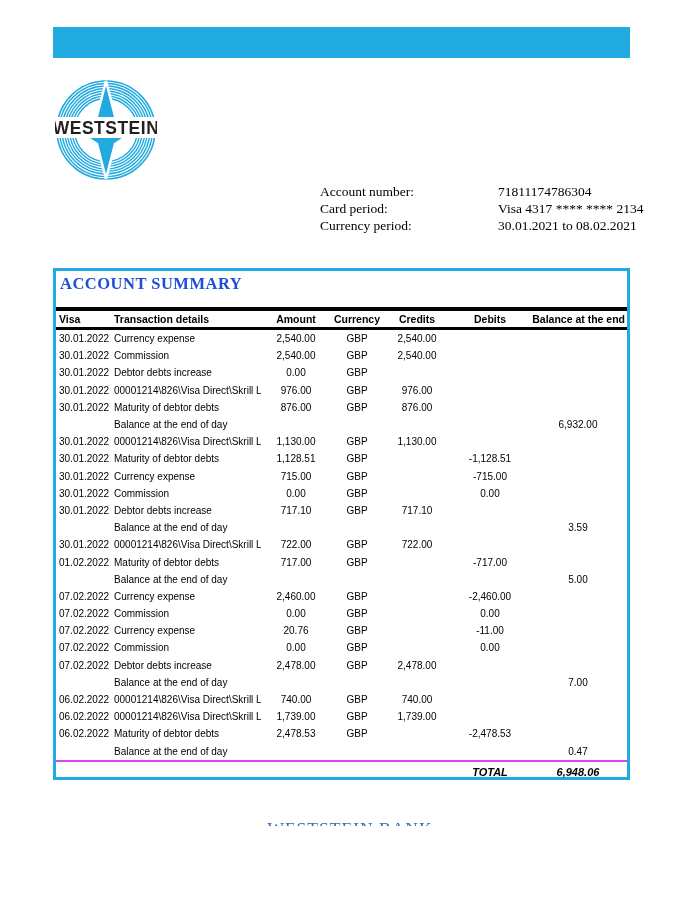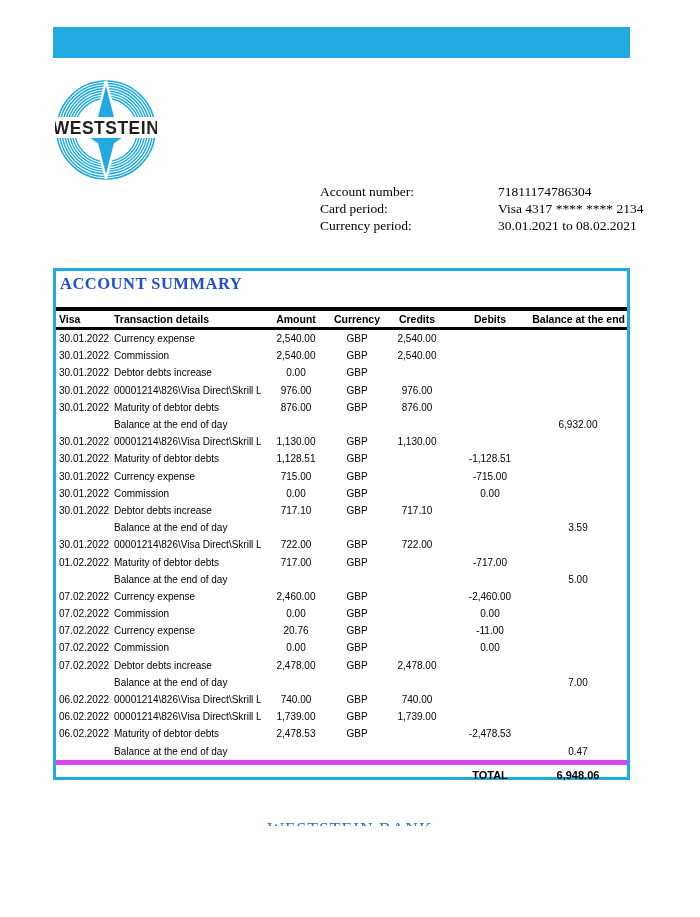--- a/index.html
+++ b/index.html
@@ -42,21 +42,21 @@
     font-size:10.5px; font-weight:bold; height:16px; padding:0; text-align:center;
     white-space:nowrap; overflow:hidden;
   }
   table.txn th.c0, table.txn th.c1 { text-align:left; padding-left:3px; }
   table.txn th.c6 { text-align:right; padding-right:2px; }
   table.txn td {
     height:17.2px; padding:0; text-align:center; white-space:nowrap; overflow:hidden;
   }
   table.txn td.c0, table.txn td.c1 { text-align:left; padding-left:3px; }
   tr.total-row td {
-    border-top:5px solid #d946ef; height:20px; font-weight:bold; font-size:11px;
+    border-top:2px solid #d946ef; height:20px; font-weight:bold; font-size:11px;font-style:italic;
   }
   .bank-footer { position:absolute; left:0; top:818px; width:700px; text-align:center; }
   .bank-name {
     color:#3d6ea5; font-size:17.5px; letter-spacing:1px; line-height:20px;
     font-family:"Liberation Serif","DejaVu Serif",serif;
   }
   .bank-location { font-size:13.5px; line-height:16px; color:#404040; }
   .bottom-bar {
     position:absolute; left:53px; top:863px; width:577px; height:35px;
     background:#21aadf;

